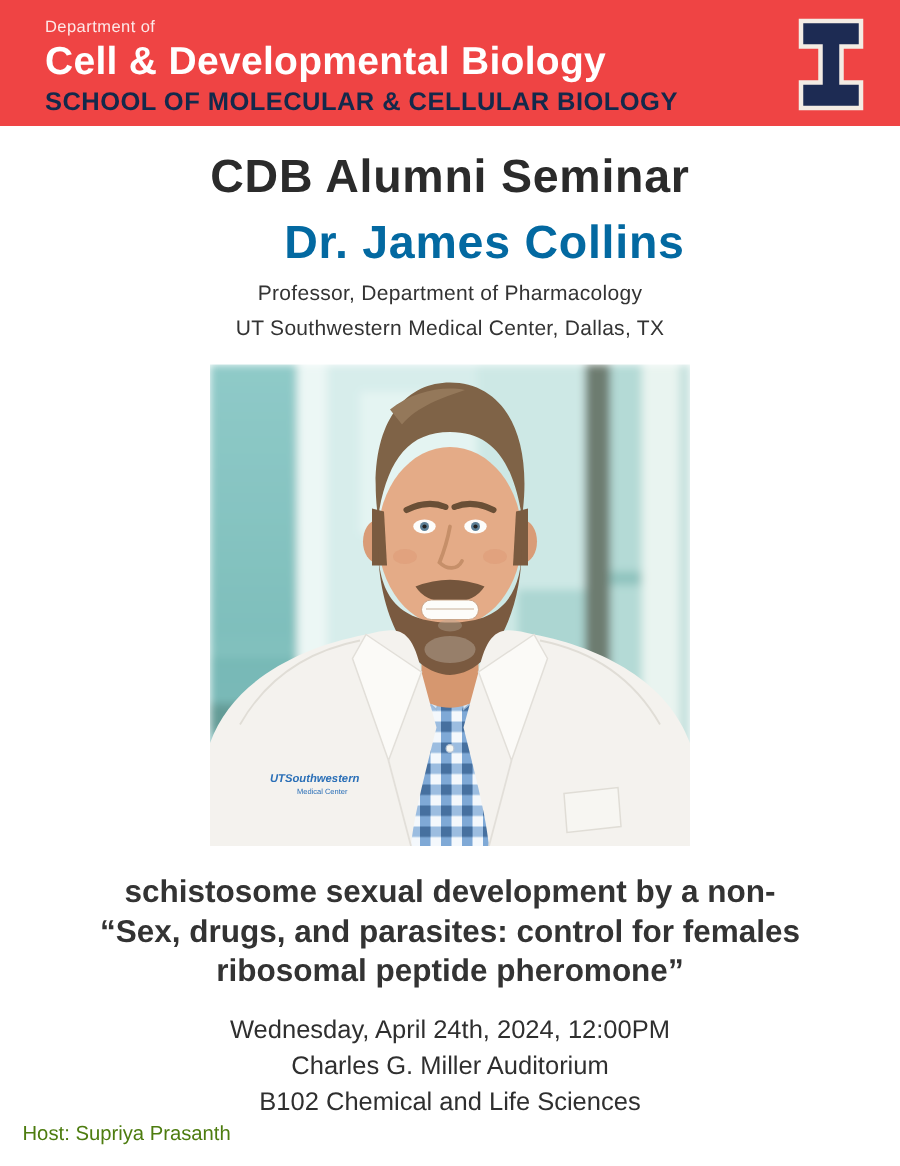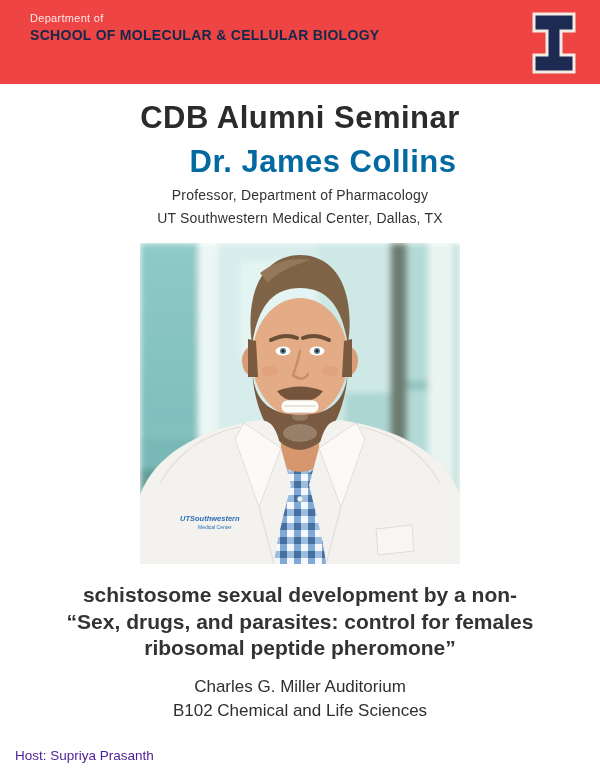--- a/index.html
+++ b/index.html
@@ -31,21 +31,21 @@
     font-weight: 400;
   }
   .dept-title {
     font-size: 26px;
     font-weight: 800;
     color: #ffffff;
     letter-spacing: 0.2px;
     line-height: 1.1;
   }
   .school {
-    font-size: 14px;
+    font-size: 17px;
     font-weight: 800;
     color: #13294B;
     letter-spacing: 0.3px;
     margin-top: 3px;
   }
   .blocki { width: 48px; height: 64px; margin-top: 1px; margin-right: 4px; }
 
   
   main { text-align: center; }
   .series-title {
@@ -92,32 +92,33 @@
     font-size: 17px;
     font-weight: 400;
     color: #2f2f2f;
     line-height: 1.42;
   }
   .host-line {
     position: absolute;
     left: 15px;
     bottom: 14px;
     font-size: 13.5px;
-    color: #4c1d95;
+    color: #4d7c0f;
     text-align: left;
   }
 </style>
 </head>
 <body>
 
 <div class="poster">
 
   <header class="banner">
     <div class="banner-text">
       <div class="eyebrow">Department of</div>
+      <div class="dept-title">Cell &amp; Developmental Biology</div>
       <div class="school">SCHOOL OF MOLECULAR &amp; CELLULAR BIOLOGY</div>
     </div>
     <div class="blocki">
       <svg viewBox="0 0 48 64" aria-hidden="true">
         <path d="M4 3 h40 v17 h-13 v24 h13 v17 h-40 v-17 h13 v-24 h-13 z" fill="#1d2b53" stroke="#f3ece4" stroke-width="3" stroke-linejoin="miter"></path>
       </svg>
     </div>
   </header>
 
   <main>
@@ -227,19 +228,20 @@
       </svg>
     </figure>
 
     <p class="talk-title">
       <span>schistosome sexual development by a non-</span>
       <span>“Sex, drugs, and parasites: control for females</span>
       <span>ribosomal peptide pheromone”</span>
     </p>
 
     <div class="details">
+      <p class="detail-line">Wednesday, April 24th, 2024, 12:00PM</p>
       <p class="detail-line">Charles G. Miller Auditorium</p>
       <p class="detail-line">B102 Chemical and Life Sciences</p>
     </div>
   </main>
 
   <p class="host-line">Host: Supriya Prasanth</p>
 </div>
 
 </body></html>

